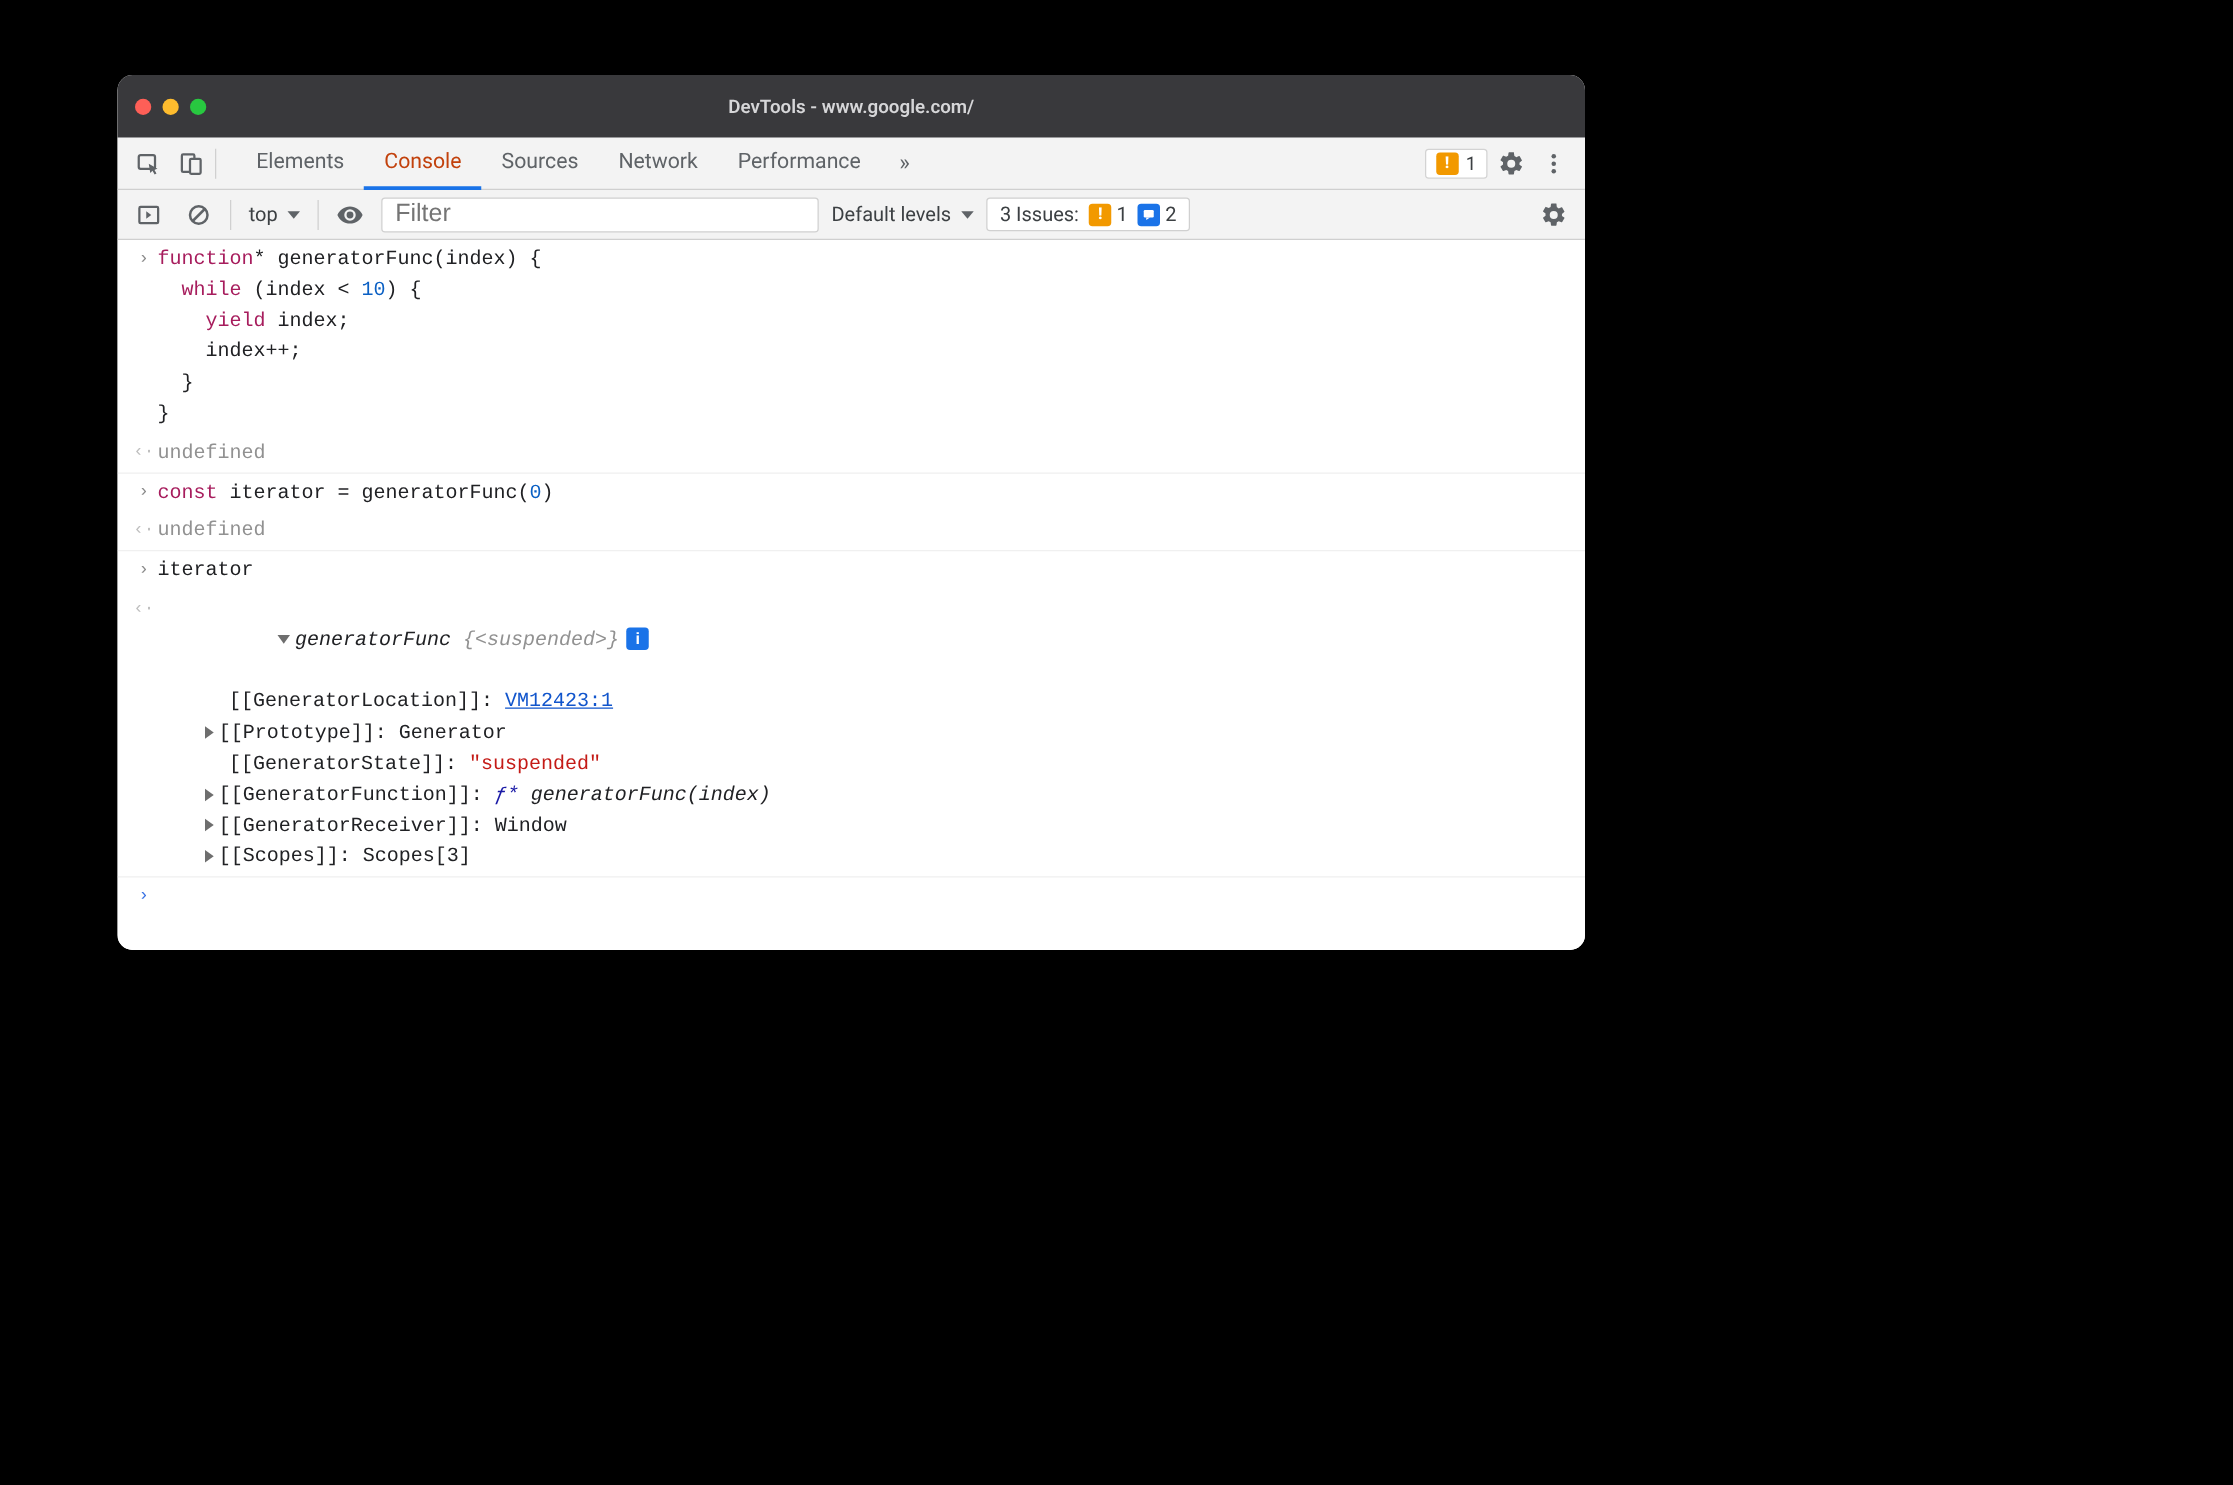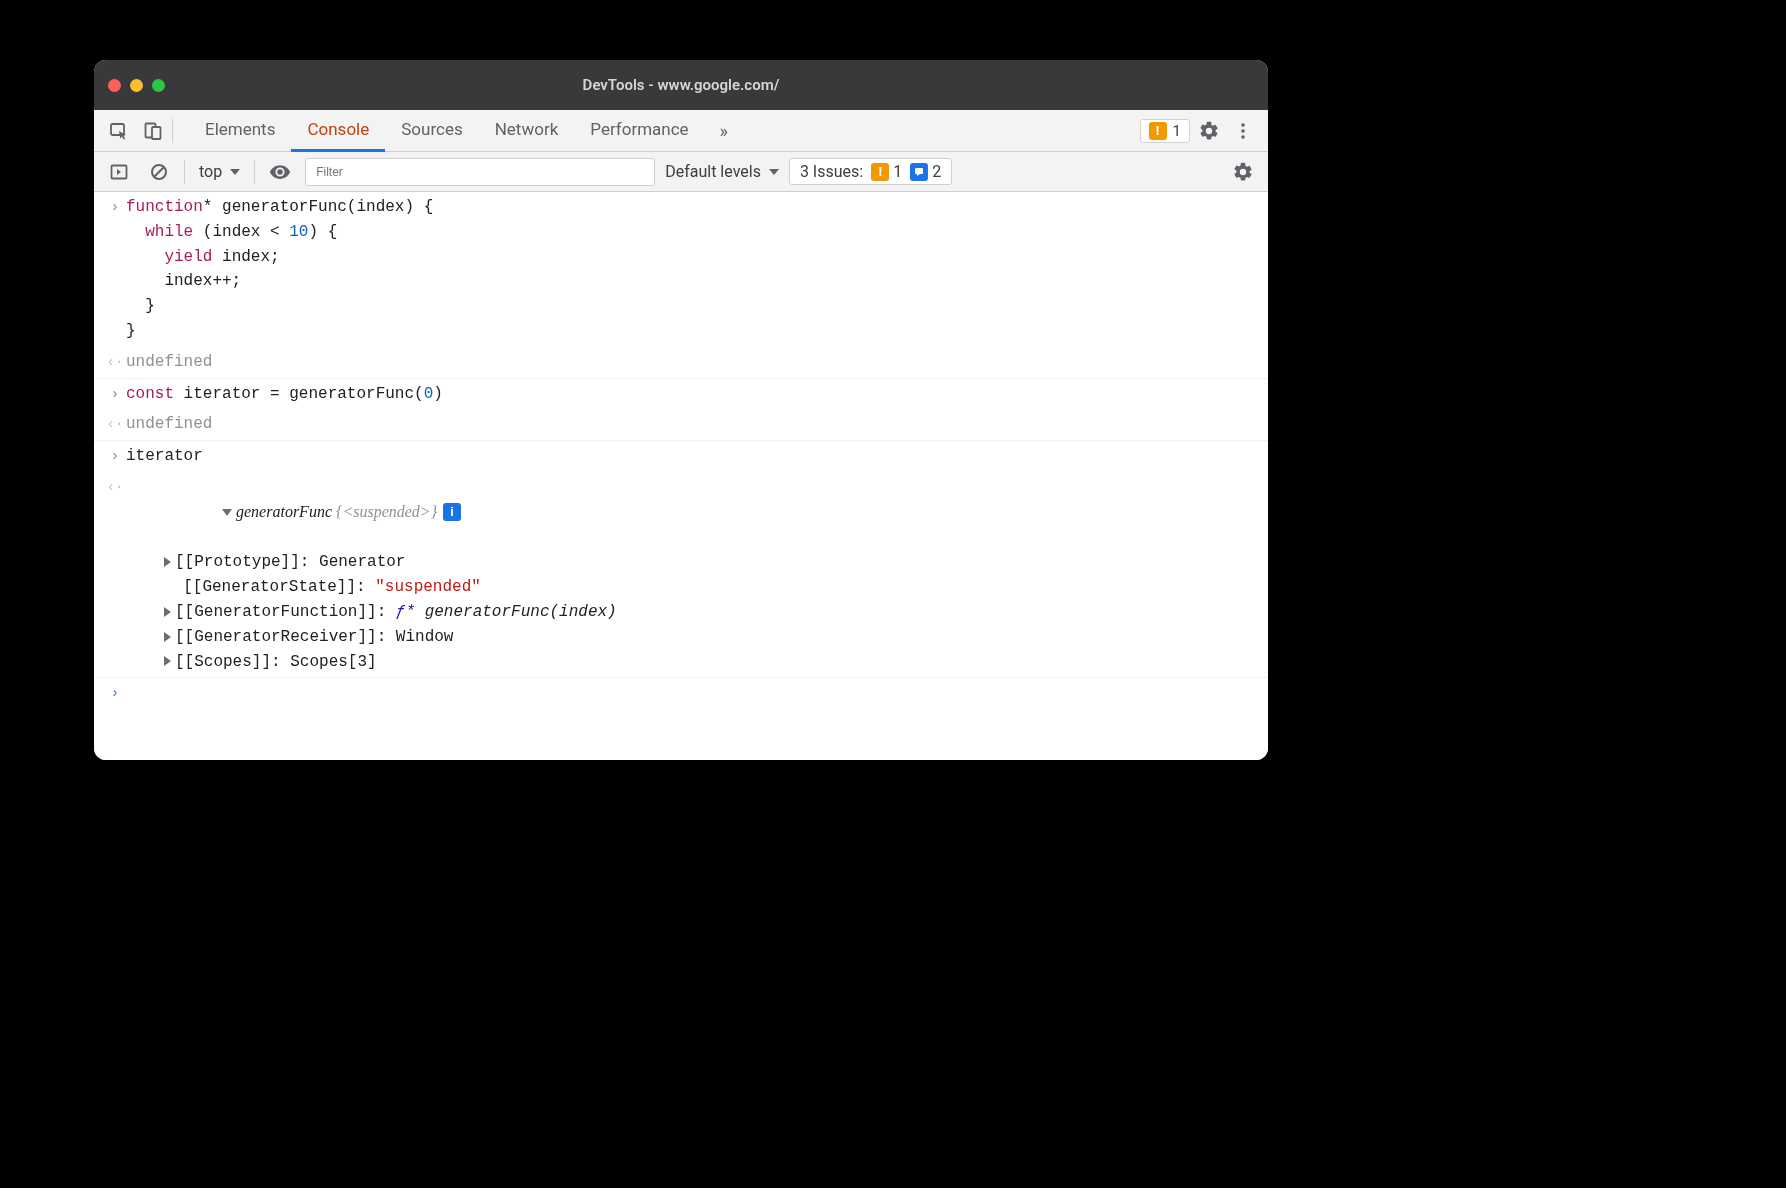--- a/index.html
+++ b/index.html
@@ -95,21 +95,21 @@
   .divider { width: 1px; height: 24px; background: #d0d0d0; }
   .context-select {
     display: flex; align-items: center; gap: 6px;
     font-size: 16px; color: #3c4043; cursor: pointer;
     padding: 0 4px;
   }
   .filter-input {
     width: 350px; height: 28px;
     border: 1px solid #d0d0d0; background: #fff;
     border-radius: 3px;
-    font-size: 12px; color: #ec4899;
+    font-size: 20px; color: #ec4899;
     padding: 0 10px;
   }
   .levels-select {
     display: flex; align-items: center; gap: 6px;
     font-size: 16px; color: #3c4043; cursor: pointer;
   }
   .issues-box {
     display: flex; align-items: center; gap: 8px;
     border: 1px solid #d0d0d0; background: #fff; border-radius: 3px;
     padding: 3px 10px; font-size: 16px; color: #3c4043;
@@ -164,21 +164,21 @@
     margin-right: 4px;
   }
   .disclose.right {
     border-width: 5px 0 5px 7px;
     border-color: transparent transparent transparent #6e6e6e;
   }
   .disclose.down {
     border-width: 7px 5px 0 5px;
     border-color: #6e6e6e transparent transparent transparent;
   }
-  .obj-head { font-style: italic; font-family: Liberation Serif, serif; }
+  .obj-head { font-style: italic; }
   .info-badge {
     display: inline-flex; width: 18px; height: 18px; background:#1a73e8;
     color:#fff; border-radius:3px; font-style: normal; font-family: sans-serif;
     font-size:13px; font-weight:700; align-items:center; justify-content:center;
     margin-left:6px; vertical-align: 1px;
   }
   .prop-list { padding-left: 38px; }
   .prop-line { white-space: pre; }
 
   svg { display:block; }
@@ -328,20 +328,21 @@
       <div class="content">iterator</div>
     </div>
 
     <div class="row" style="border-bottom:1px solid #f0f0f0;">
       <div class="gutter ret">‹·</div>
       <div class="content" style="white-space:normal;">
         <div style="white-space:pre;">
           <span class="disclose down"></span><span class="obj-head"><span>generatorFunc </span><span class="tok-muted">{&lt;suspended&gt;}</span></span><span class="info-badge">i</span>
         </div>
         <div class="prop-list">
+          <div class="prop-line">  <span>[[GeneratorLocation]]</span>: <span class="tok-link">VM12423:1</span></div>
           <div class="prop-line"><span class="disclose right"></span><span>[[Prototype]]</span>: <span>Generator</span></div>
           <div class="prop-line">  <span>[[GeneratorState]]</span>: <span class="tok-str">"suspended"</span></div>
           <div class="prop-line"><span class="disclose right"></span><span>[[GeneratorFunction]]</span>: <span class="tok-fstar">ƒ* </span><span class="tok-fsig">generatorFunc(index)</span></div>
           <div class="prop-line"><span class="disclose right"></span><span>[[GeneratorReceiver]]</span>: <span>Window</span></div>
           <div class="prop-line"><span class="disclose right"></span><span>[[Scopes]]</span>: <span>Scopes[3]</span></div>
         </div>
       </div>
     </div>
 
     <div class="row no-border">

